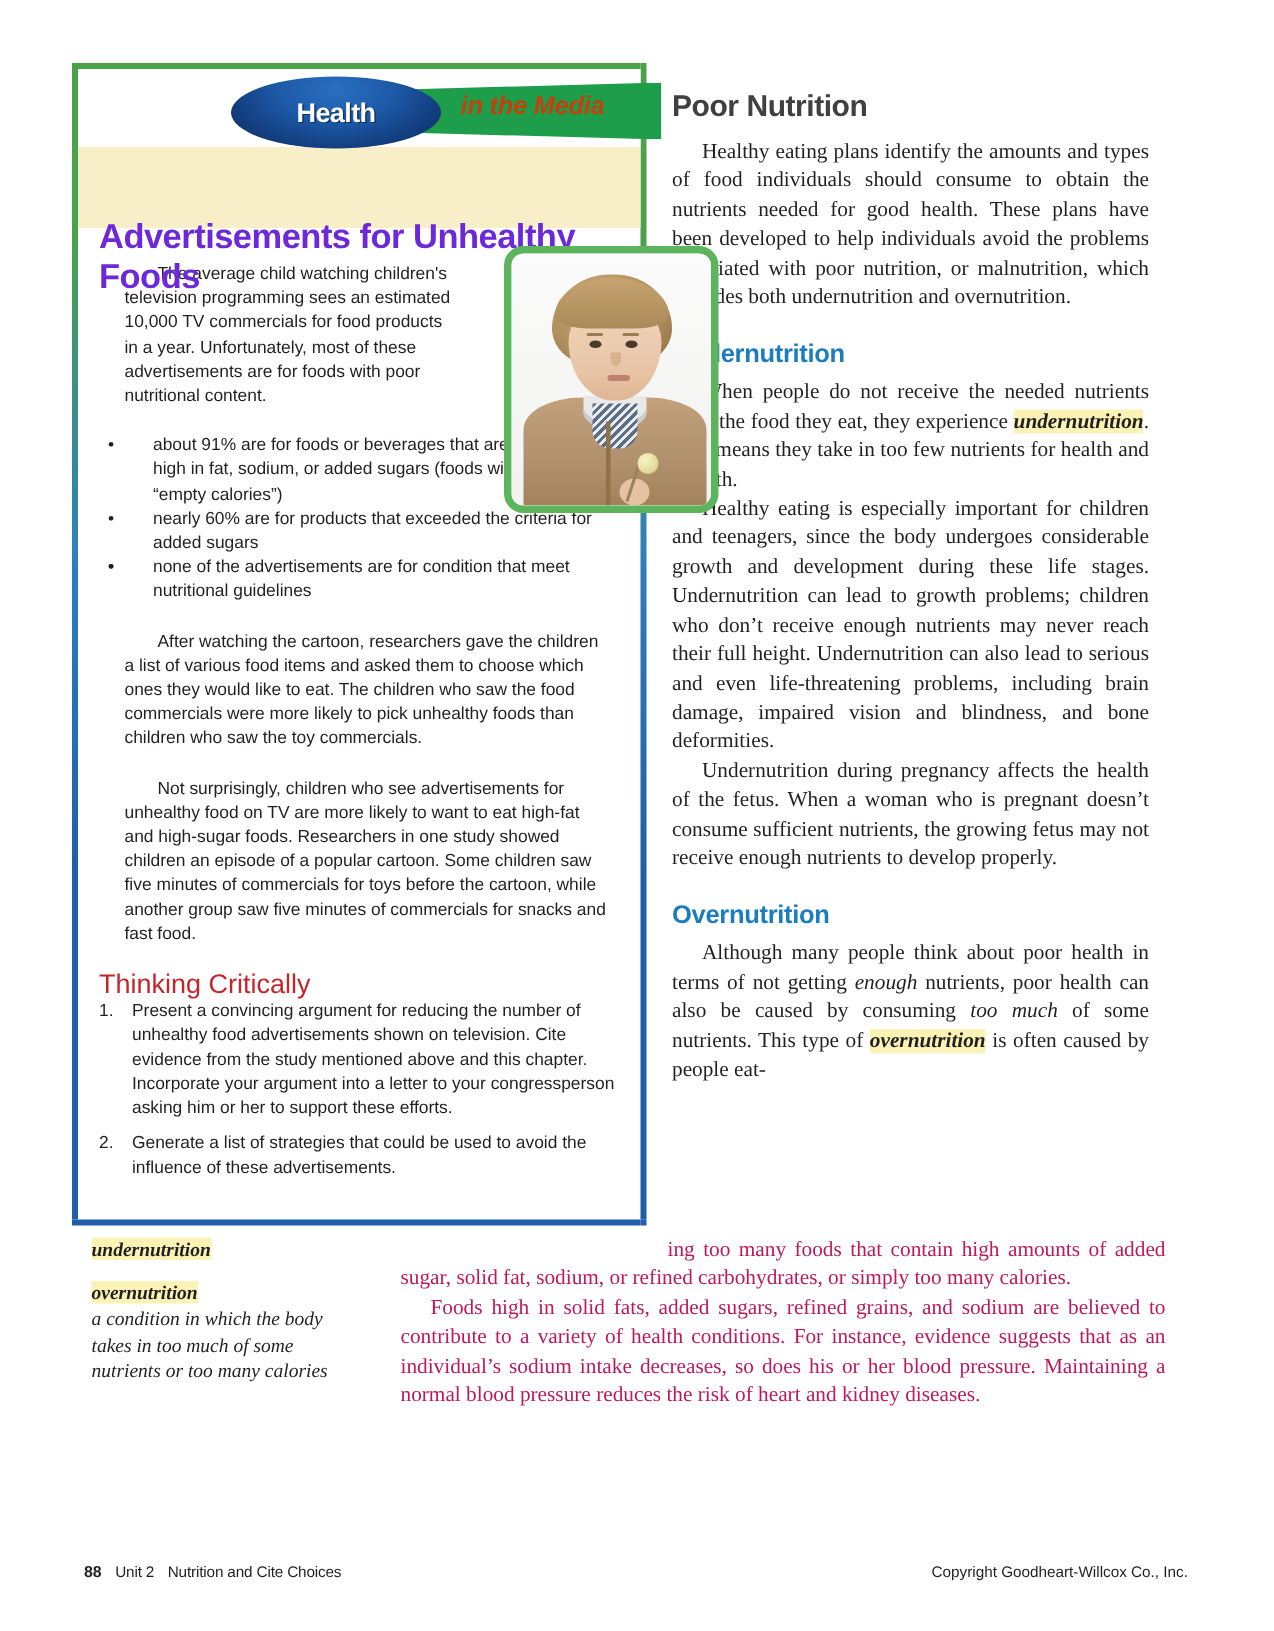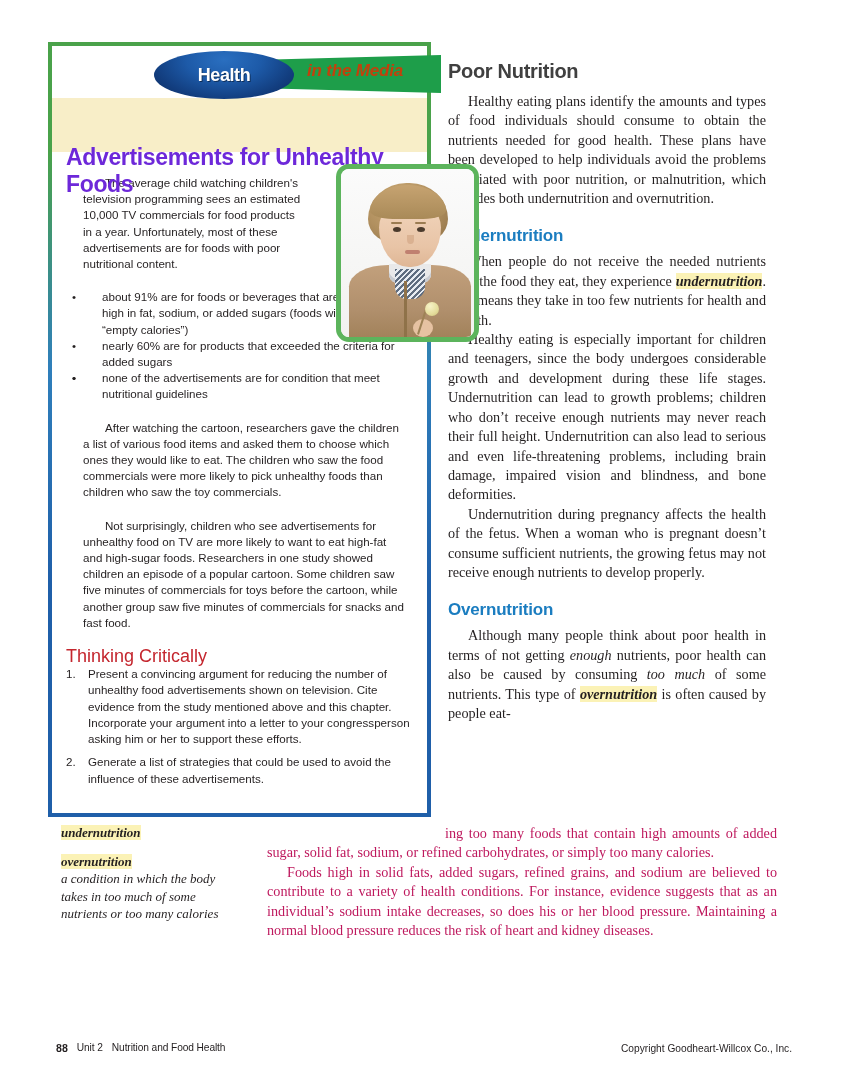--- a/index.html
+++ b/index.html
@@ -380,21 +380,21 @@
     left: 56px;
     top: 1042px;
     width: 736px;
     display: flex;
     justify-content: space-between;
     align-items: baseline;
     font-size: 10.2px;
     color: #231f20;
     font-family: "Liberation Sans", sans-serif;
   }
-  .footer-left { display: flex; align-items: flex-start; gap: 9px; }
+  .footer-left { display: flex; align-items: flex-end; gap: 9px; }
   .pg-num { font-weight: bold; font-size: 10.6px; }
   .unit-lbl { letter-spacing: -0.1px; }
 </style>
 </head>
 <body>
 
 <div class="page">
 
   <div class="feature-box">
     <div class="feature-inner">
@@ -482,18 +482,18 @@
 
   <div class="bottom-block">
     <p class="bb-first">ing too many foods that contain high amounts of added sugar, solid fat, sodium, or refined carbohydrates, or simply too many calories.</p>
     <p class="bb-second">Foods high in solid fats, added sugars, refined grains, and sodium are believed to contribute to a variety of health conditions. For instance, evidence suggests that as an individual’s sodium intake decreases, so does his or her blood pressure. Maintaining a normal blood pressure reduces the risk of heart and kidney diseases.</p>
   </div>
 
   <div class="footer">
     <div class="footer-left">
       <span class="pg-num">88</span>
       <span class="unit-lbl">Unit 2</span>
-      <span class="unit-lbl">Nutrition and Food Health</span>
+      <span class="unit-lbl">Nutrition and Cite Choices</span>
     </div>
     <div>Copyright Goodheart-Willcox Co., Inc.</div>
   </div>
 
 </div>
 
 </body></html>

